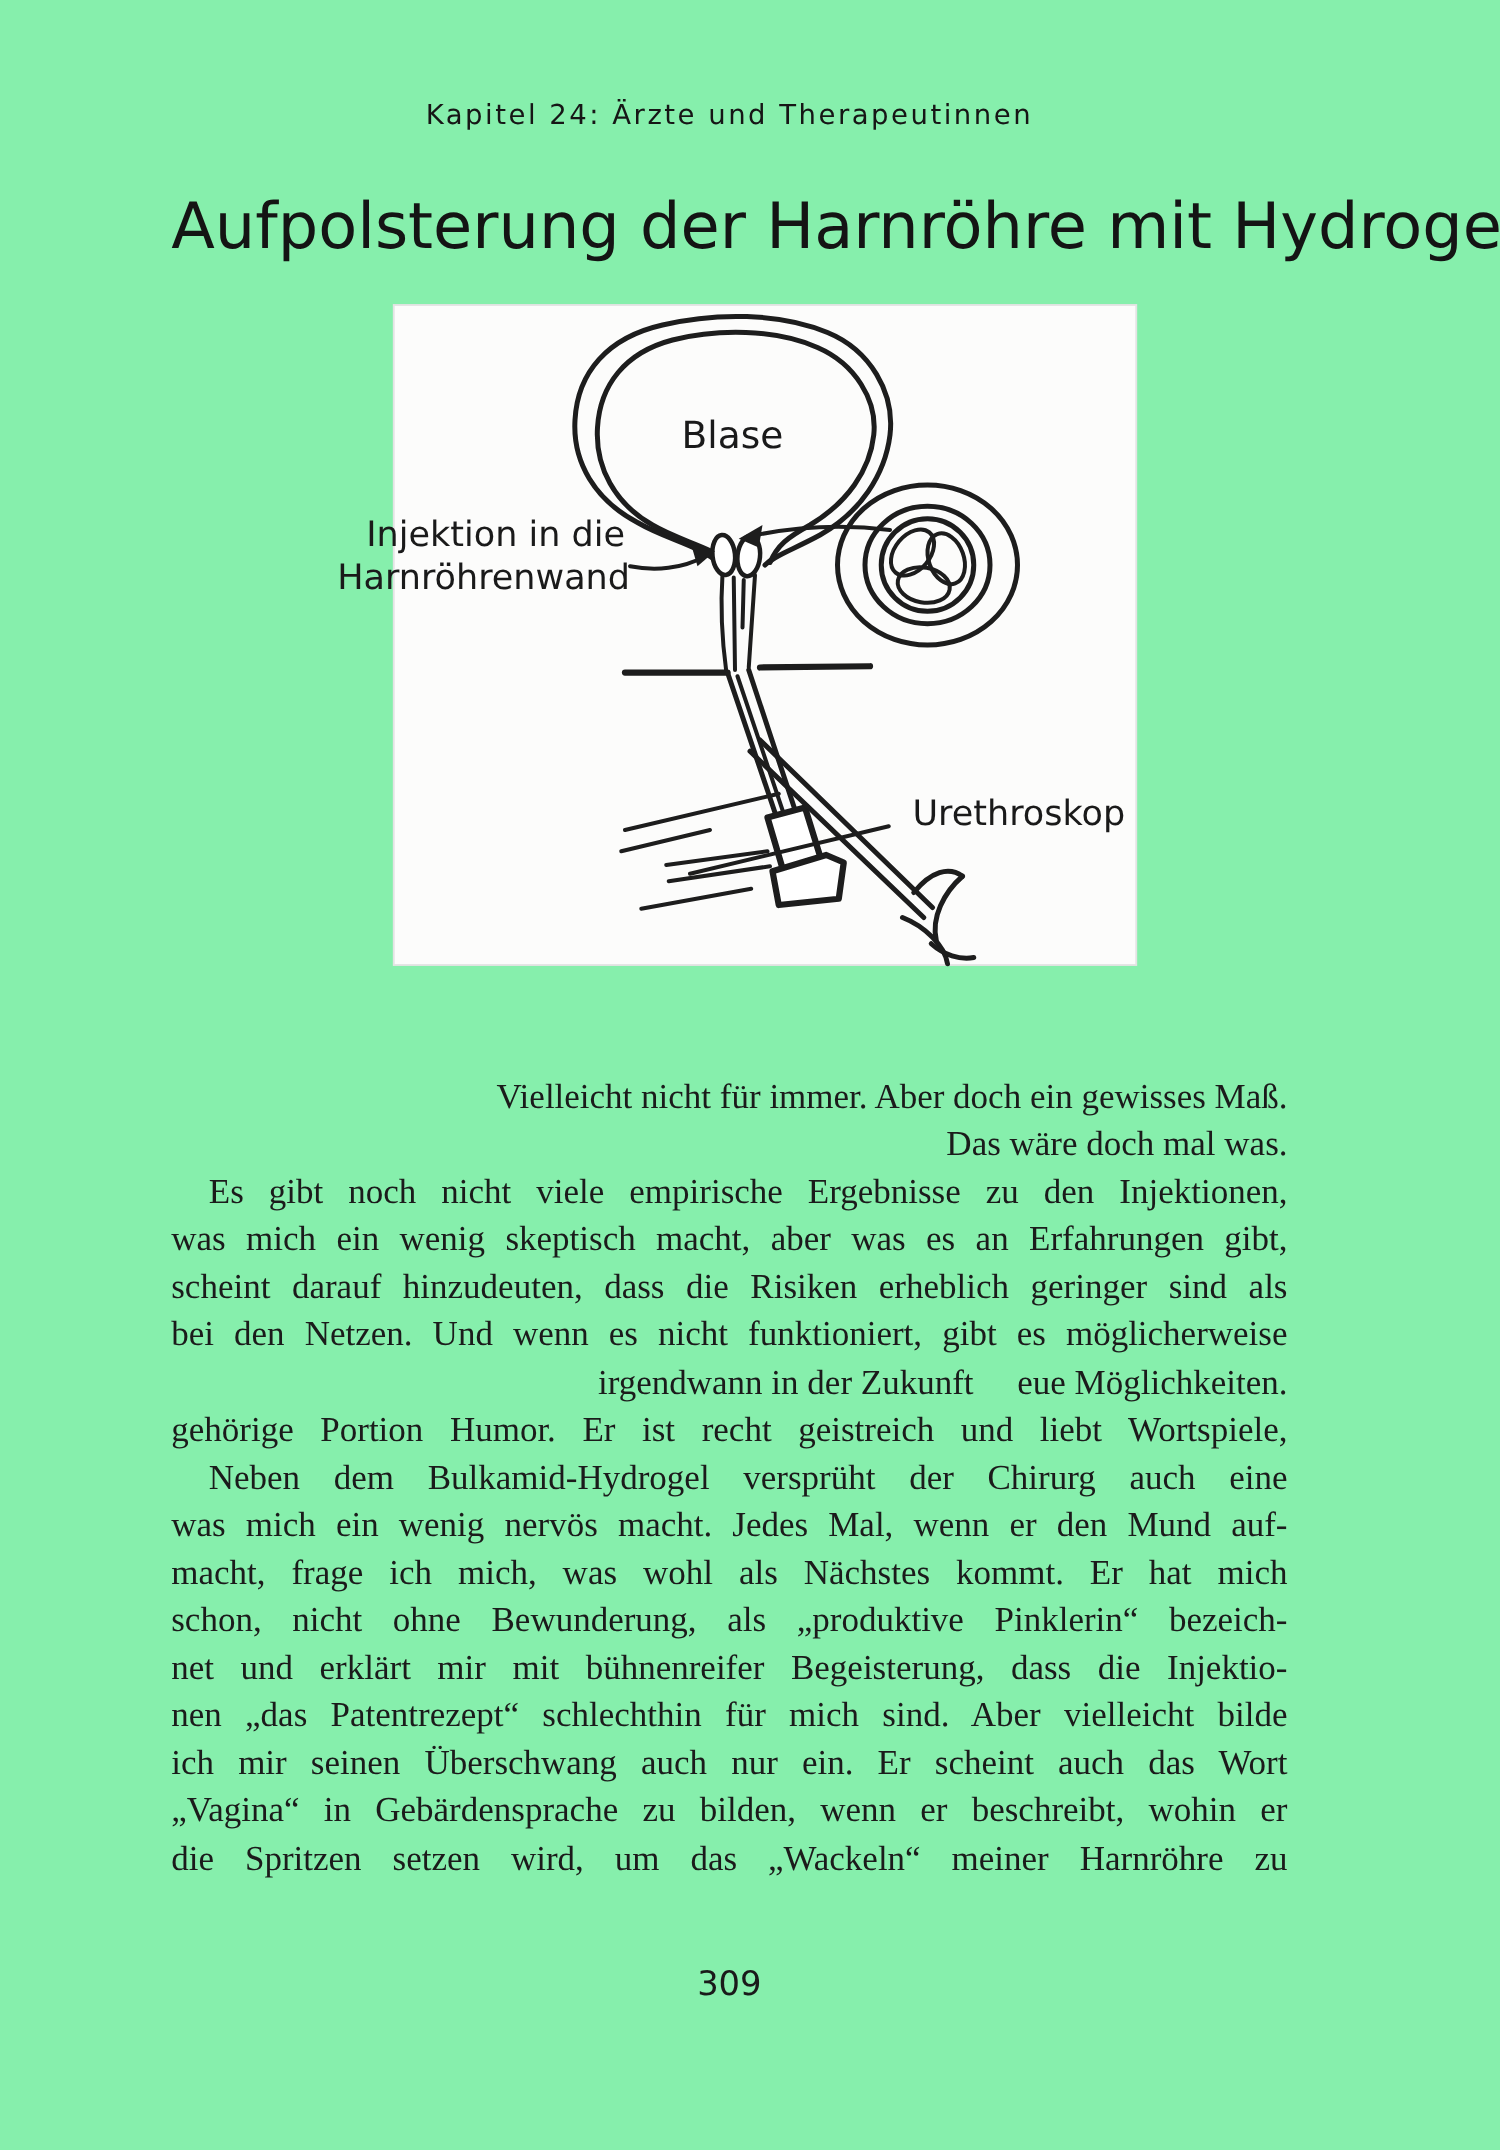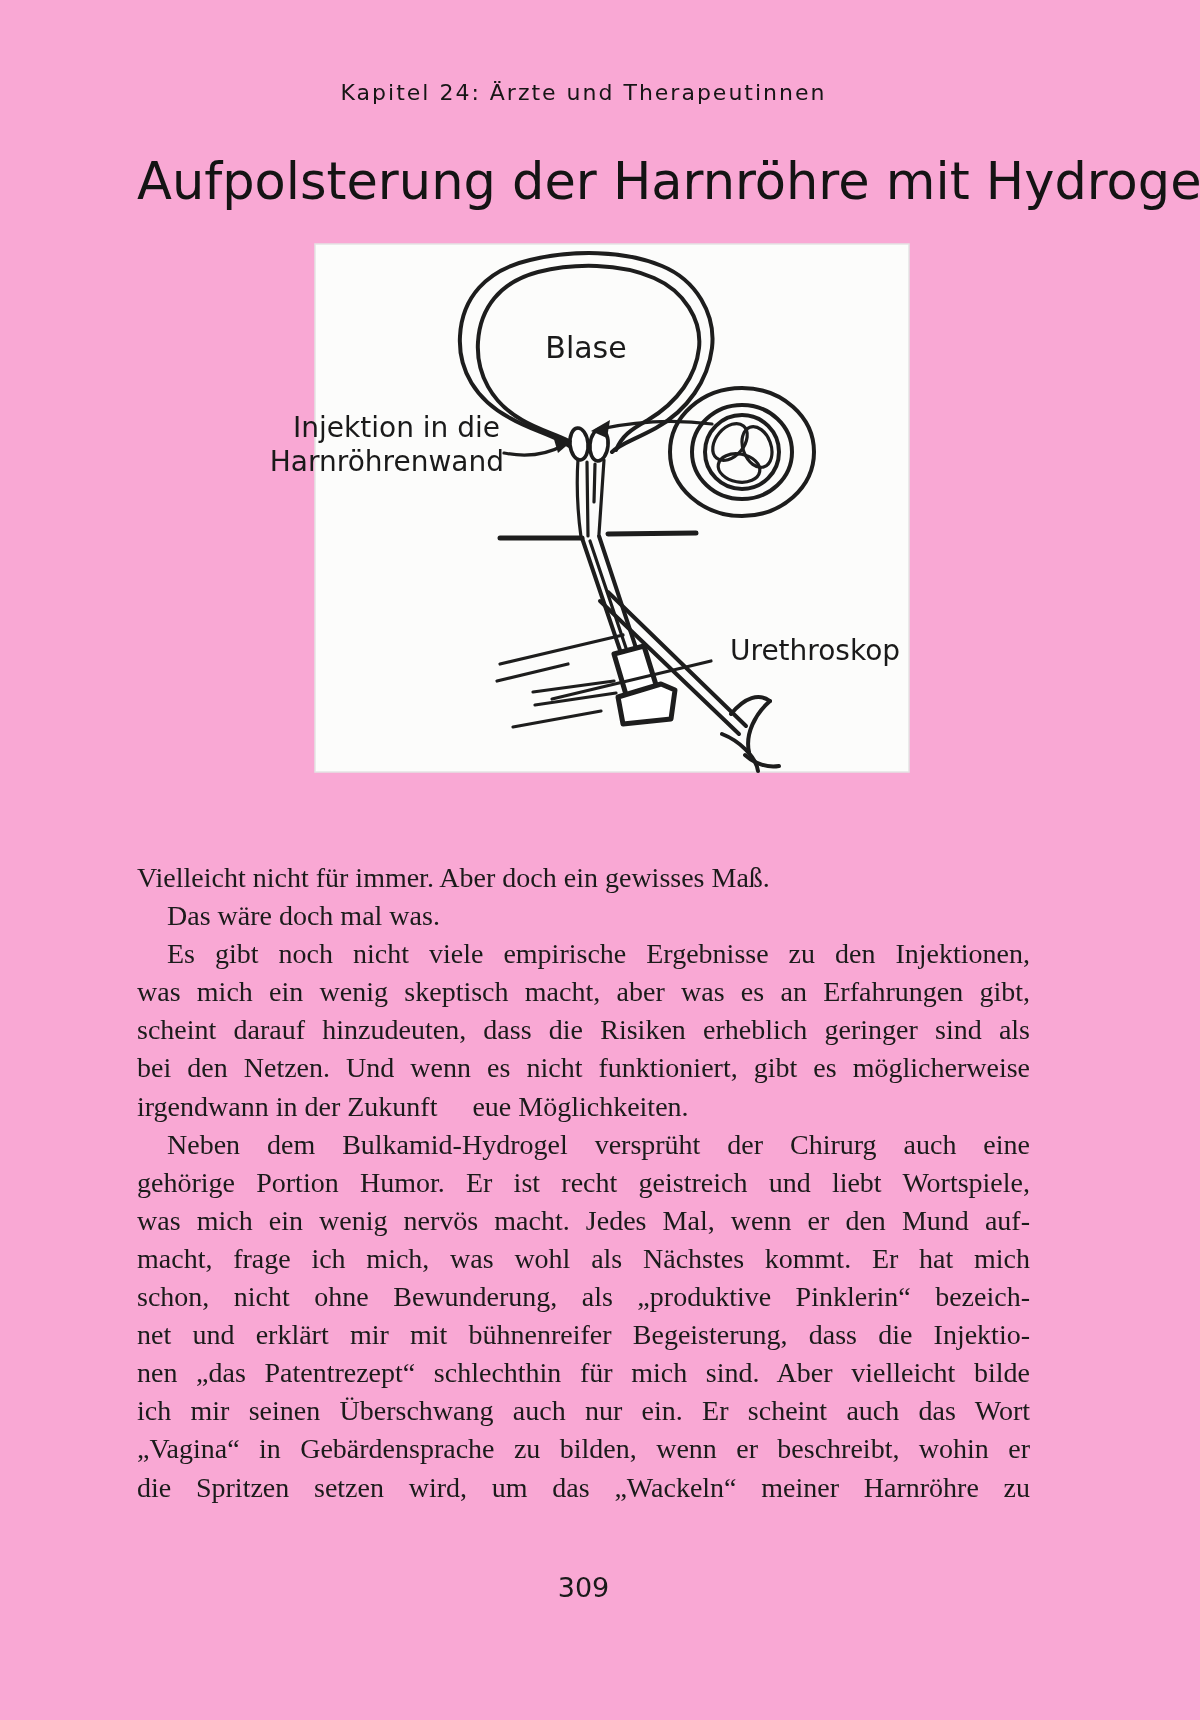--- a/index.html
+++ b/index.html
@@ -1,17 +1,17 @@
 <!DOCTYPE html>
 <html lang="de"><head>
 <meta charset="utf-8">
 <style>
   html,body { margin:0; padding:0; background:#ffffff; }
   #page {
-    position:relative; width:1200px; height:1720px; background:#f9a8d4;
+    position:relative; width:1200px; height:1720px; background:#86efac;
     overflow:hidden; font-family:"Liberation Serif", serif; color:#1b1b1b;
   }
   
   #chapter-header {
     position:absolute; left:137px; top:80px; width:893px;
     text-align:center; font-family:"DejaVu Sans", sans-serif;
     font-size:22px; letter-spacing:2px; color:#161616;
   }
   
   #page-title {
@@ -27,21 +27,21 @@
   .ink-thick { stroke-width:5; }
   .ink-thin  { stroke-width:3.2; }
   .blob { fill:#ffffff; stroke:#1d1d1d; stroke-width:3.6; }
   .tool { fill:#ffffff; stroke:#1d1d1d; stroke-width:5; stroke-linejoin:round; }
   .ahead { fill:#1d1d1d; stroke:none; }
   .figlabel { font-family:"DejaVu Sans", sans-serif; fill:#1a1a1a; }
   
   #body-text { position:absolute; left:137px; top:859px; width:893px; }
   .bline {
     font-family:"Liberation Serif", serif; font-size:28px; line-height:38.1px;
-    color:#1b1b1b; white-space:nowrap;
+    color:#1b1b1b; white-space:nowrap;text-align:right;
   }
   .bline.just { white-space:normal; text-align:justify; text-align-last:justify; }
   .bline.ind  { text-indent:30px; }
   
   #page-number {
     position:absolute; left:137px; top:1572px; width:893px; text-align:center;
     font-family:"DejaVu Sans", sans-serif; font-size:27px; color:#1a1a1a;
   }
 </style>
 </head>
@@ -129,22 +129,22 @@
   </div>
 
   <div id="body-text">
       <div class="bline">Vielleicht nicht für immer. Aber doch ein gewisses Maß.</div>
       <div class="bline ind">Das wäre doch mal was.</div>
       <div class="bline ind just">Es gibt noch nicht viele empirische Ergebnisse zu den Injektionen,</div>
       <div class="bline just">was mich ein wenig skeptisch macht, aber was es an Erfahrungen gibt,</div>
       <div class="bline just">scheint darauf hinzudeuten, dass die Risiken erheblich geringer sind als</div>
       <div class="bline just">bei den Netzen. Und wenn es nicht funktioniert, gibt es möglicherweise</div>
       <div class="bline">irgendwann in der Zukunft  eue Möglichkeiten.</div>
+      <div class="bline just">gehörige Portion Humor. Er ist recht geistreich und liebt Wortspiele,</div>
       <div class="bline ind just">Neben dem Bulkamid-Hydrogel versprüht der Chirurg auch eine</div>
-      <div class="bline just">gehörige Portion Humor. Er ist recht geistreich und liebt Wortspiele,</div>
       <div class="bline just">was mich ein wenig nervös macht. Jedes Mal, wenn er den Mund auf-</div>
       <div class="bline just">macht, frage ich mich, was wohl als Nächstes kommt. Er hat mich</div>
       <div class="bline just">schon, nicht ohne Bewunderung, als „produktive Pinklerin“ bezeich-</div>
       <div class="bline just">net und erklärt mir mit bühnenreifer Begeisterung, dass die Injektio-</div>
       <div class="bline just">nen „das Patentrezept“ schlechthin für mich sind. Aber vielleicht bilde</div>
       <div class="bline just">ich mir seinen Überschwang auch nur ein. Er scheint auch das Wort</div>
       <div class="bline just">„Vagina“ in Gebärdensprache zu bilden, wenn er beschreibt, wohin er</div>
       <div class="bline just">die Spritzen setzen wird, um das „Wackeln“ meiner Harnröhre zu</div>
     </div>
 

